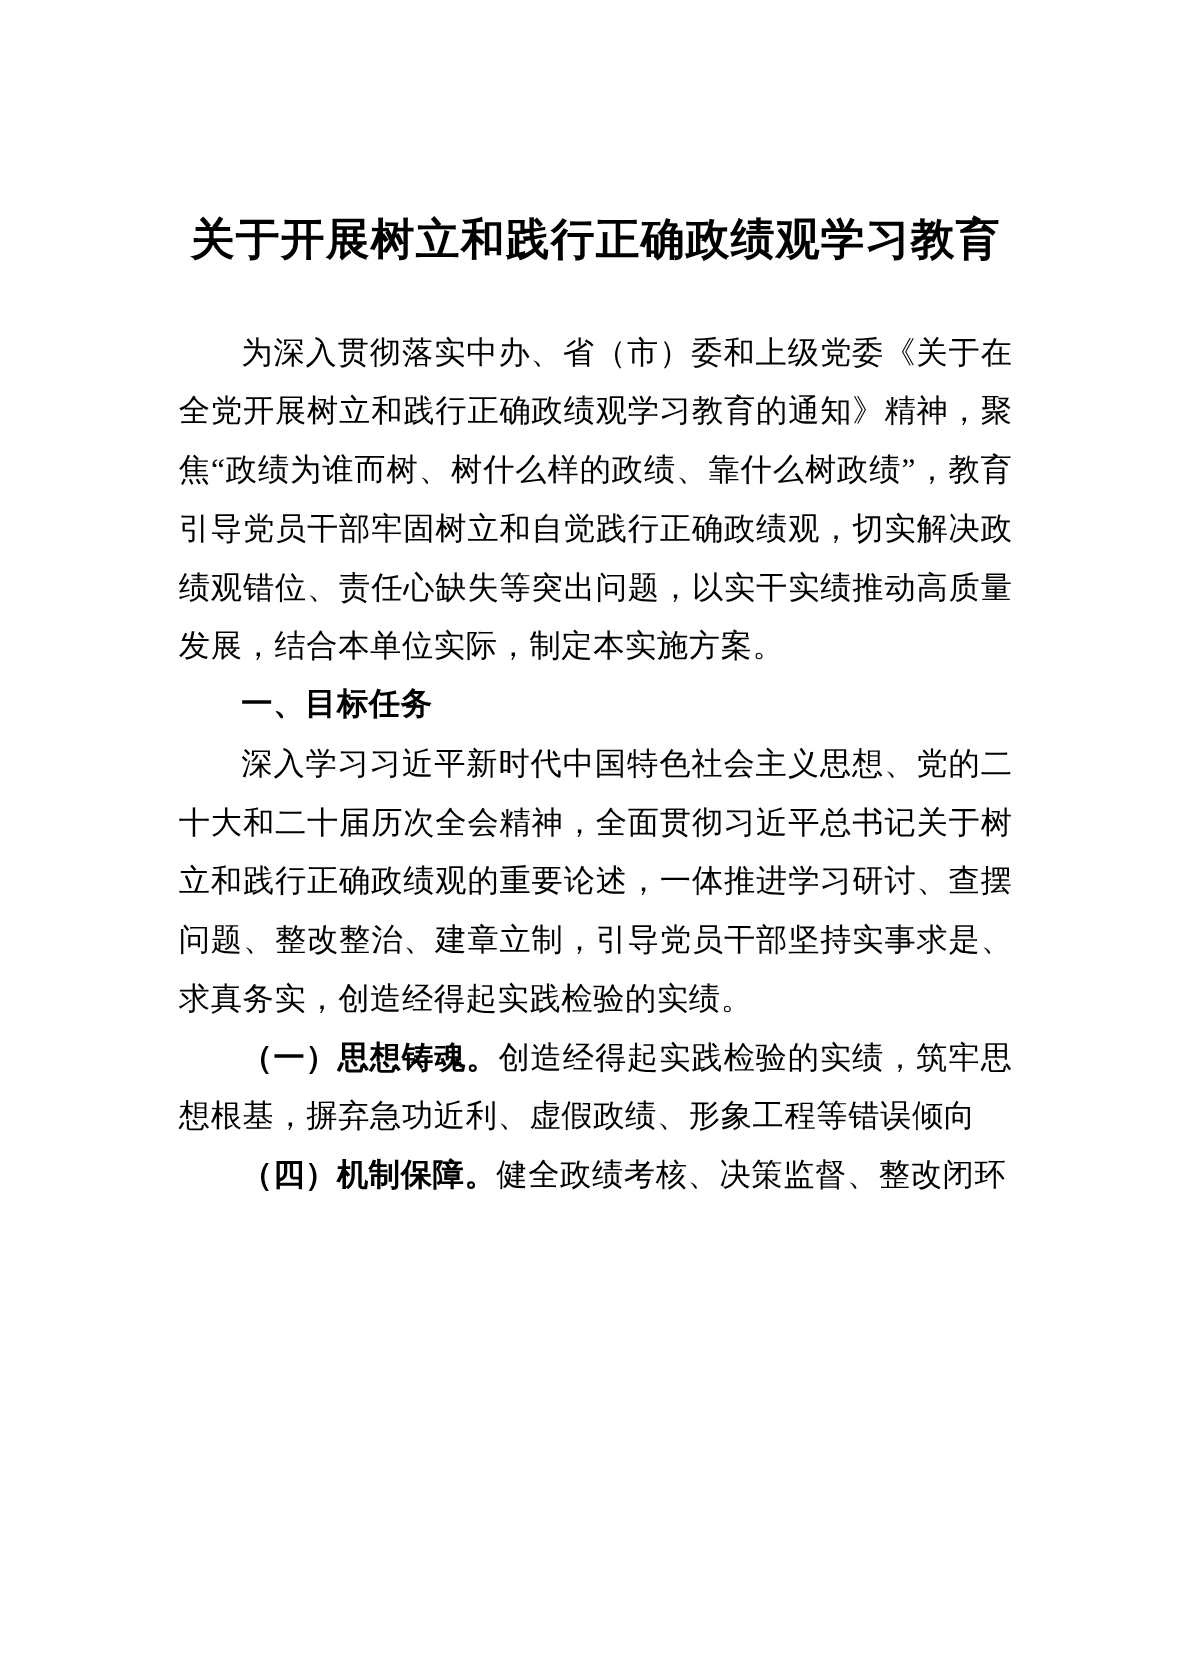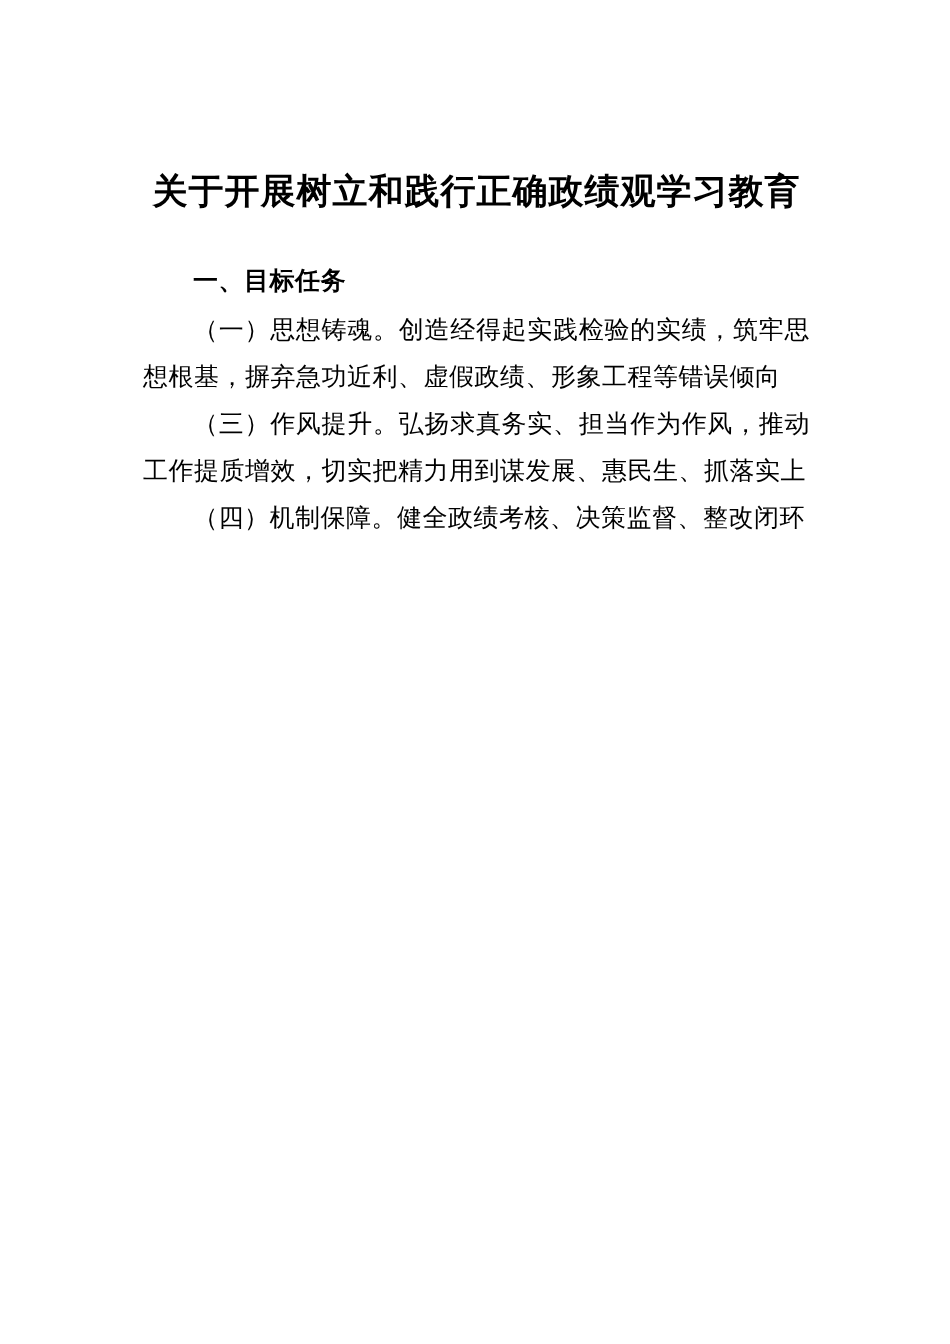--- a/index.html
+++ b/index.html
@@ -40,40 +40,41 @@
     text-align: justify;
   }
 
   p.heading {
     text-indent: 2em;
     font-weight: bold;
     font-family: Liberation Mono, monospace;
   }
 
   p.para strong.lead {
-    font-weight: normal;
+    font-weight: bold;
   }
 </style>
 </head>
 <body>
 
 <div class="page">
 
   <h1 class="doc-title">
     <span>关于开展树立和践行正确政绩观学习教育</span><br>
   </h1>
 
   <div class="body-text">
 
+    <p class="para">为深入贯彻落实中办、省（市）委和上级党委《关于在全党开展树立和践行正确政绩观学习教育的通知》精神，聚焦“政绩为谁而树、树什么样的政绩、靠什么树政绩”，教育引导党员干部牢固树立和自觉践行正确政绩观，切实解决政绩观错位、责任心缺失等突出问题，以实干实绩推动高质量发展，结合本单位实际，制定本实施方案。</p>
 
     <p class="heading">一、目标任务</p>
 
+    <p class="para">深入学习习近平新时代中国特色社会主义思想、党的二十大和二十届历次全会精神，全面贯彻习近平总书记关于树立和践行正确政绩观的重要论述，一体推进学习研讨、查摆问题、整改整治、建章立制，引导党员干部坚持实事求是、求真务实，创造经得起实践检验的实绩。</p>
 
     <p class="para"><strong class="lead">（一）思想铸魂。</strong><span>创造经得起实践检验的实绩，筑牢思想根基，摒弃急功近利、虚假政绩、形象工程等错误倾向</span></p>
 
 
-    <p class="para"><strong class="lead">（三）作风提升。</strong><span>弘扬求真务实、担当作为作风，推动工作提质增效，切实把精力用到谋发展、惠民生、抓落实上</span></p>
 
     <p class="para"><strong class="lead">（四）机制保障。</strong><span>健全政绩考核、决策监督、整改闭环</span></p>
 
   </div>
 
 </div>
 
 </body></html>

